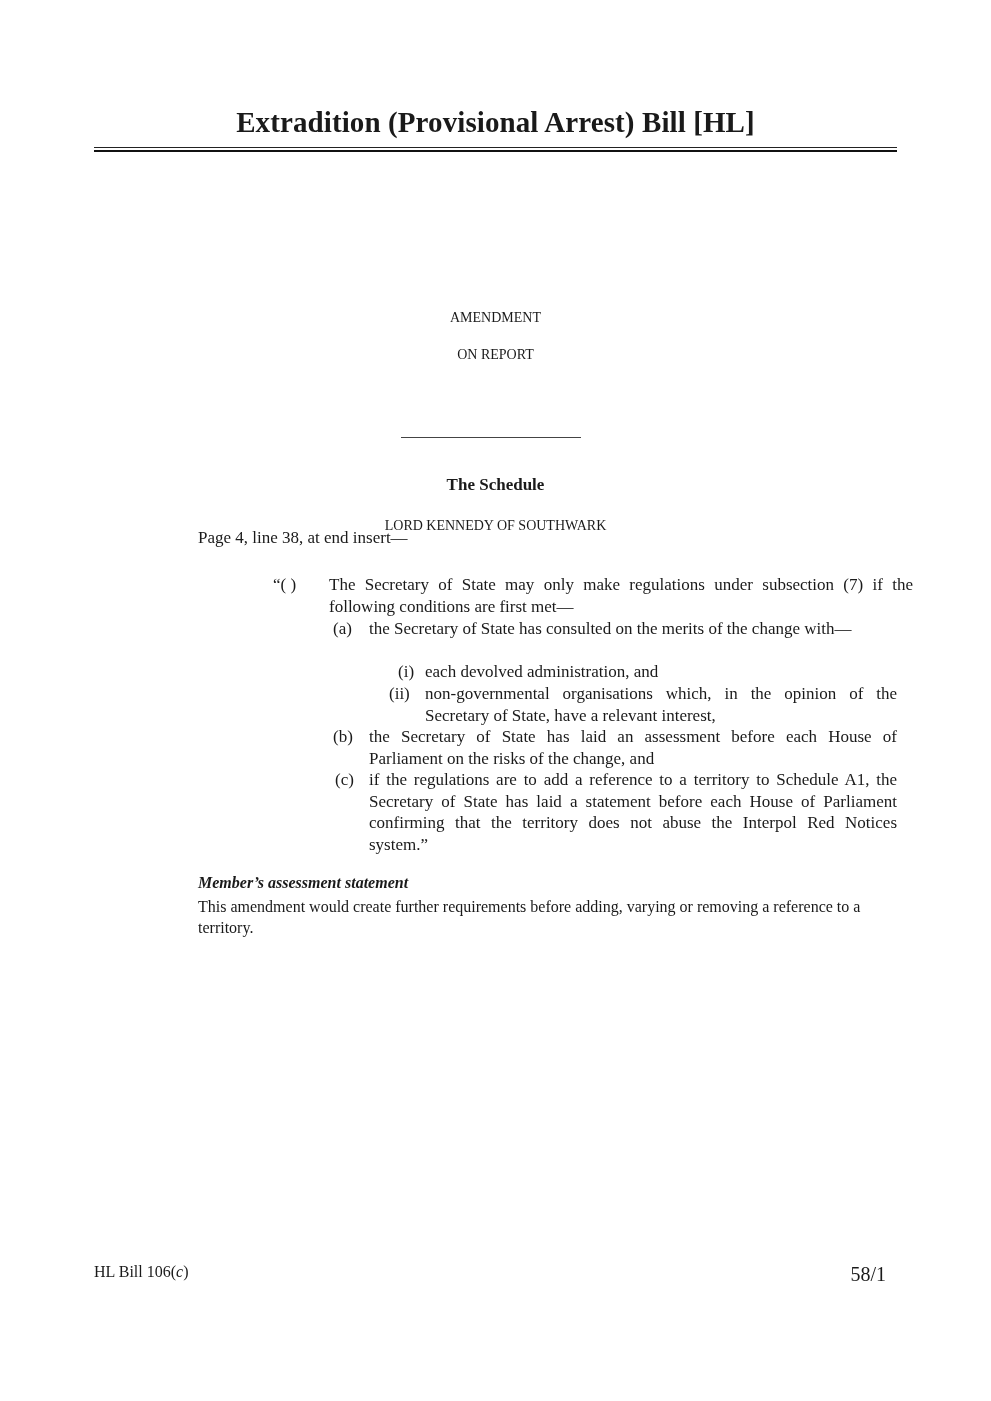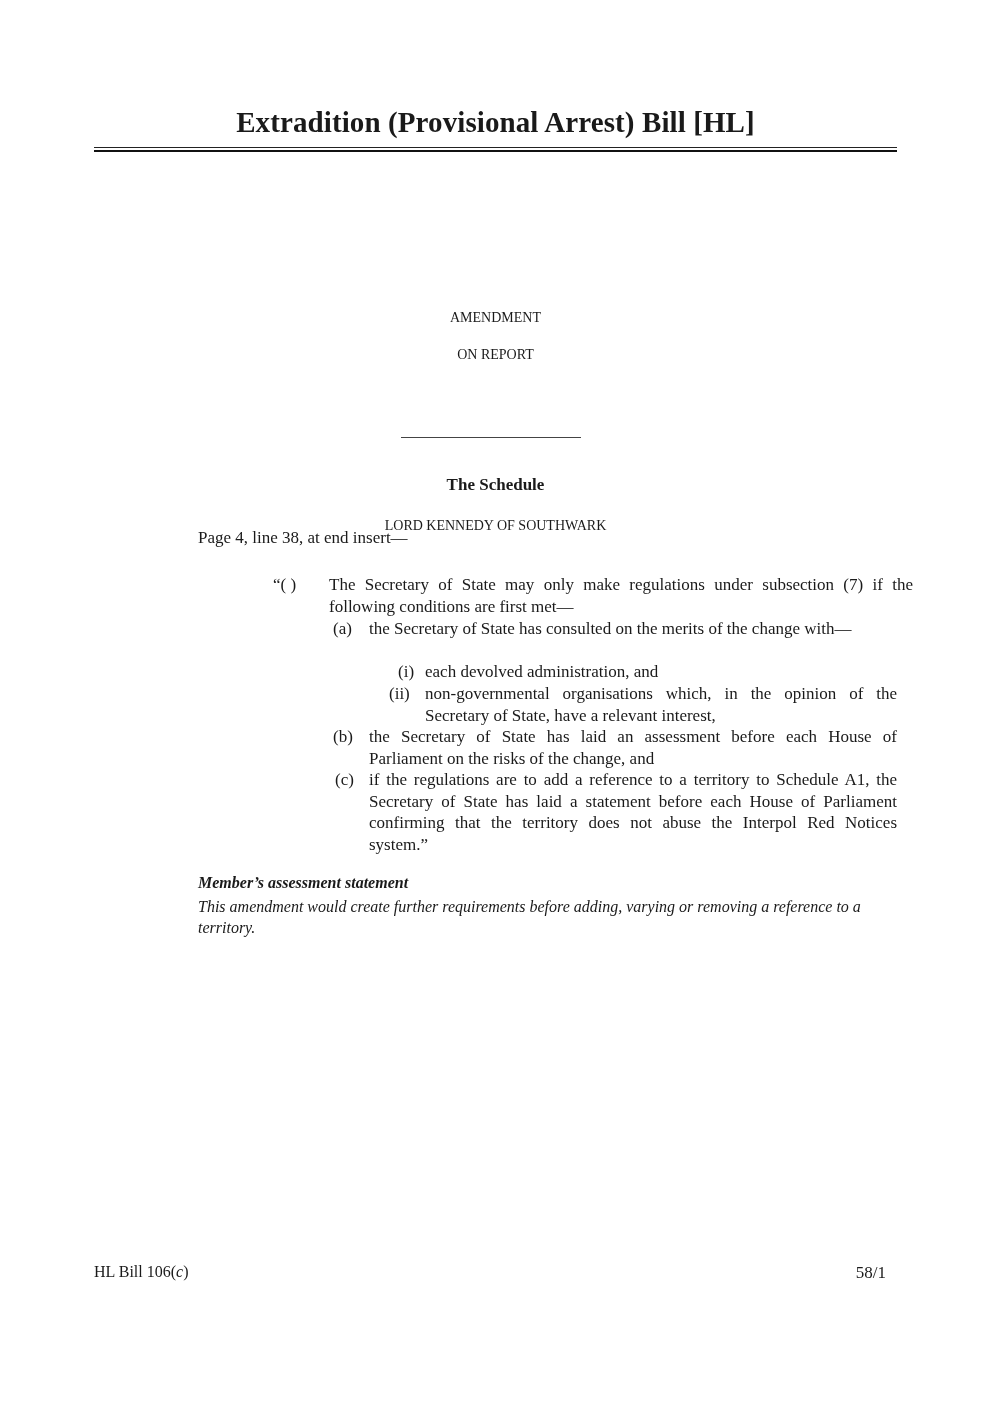--- a/index.html
+++ b/index.html
@@ -16,23 +16,23 @@
   .heading-block { position: absolute; left: 300px; width: 391px; top: 305px; text-align: center; font-size: 14px; }
   .heading-block div { height: 37px; line-height: 26px; }
   .short-rule { position: absolute; left: 401px; width: 180px; top: 437px; height: 1px; background: #444; }
   .schedule { position: absolute; left: 300px; width: 391px; top: 475px; text-align: center; font-size: 17px; font-weight: bold; }
   .member { position: absolute; left: 200px; width: 591px; top: 518px; text-align: center; font-size: 14px; }
   .text { font-size: 17px; line-height: 21.6px; }
   .page-ref { position: absolute; left: 198px; top: 527px; }
   .block { position: absolute; text-align: justify; }
   .num { position: absolute; }
   .expl-title { position: absolute; left: 198px; top: 874px; font-size: 16px; font-weight: bold; font-style: italic; }
-  .expl-body { position: absolute; left: 198px; top: 896px; width: 680px; font-size: 16px; font-style: italic; line-height: 21px; }
+  .expl-body { position: absolute; left: 198px; top: 896px; width: 680px; font-size: 16px; line-height: 21px; }
   .footer-left { position: absolute; left: 94px; top: 1263px; font-size: 16px; }
-  .footer-right { position: absolute; right: 105px; top: 1263px; font-size: 17px; }
+  .footer-right { position: absolute; right: 105px; top: 1263px; font-size: 20px; }
 </style>
 </head>
 <body>
 
 <div class="title">Extradition (Provisional Arrest) Bill [HL]</div>
 <div class="rule-thin"></div>
 <div class="rule-thick"></div>
 
 <div class="heading-block">
   <div>AMENDMENT</div>

